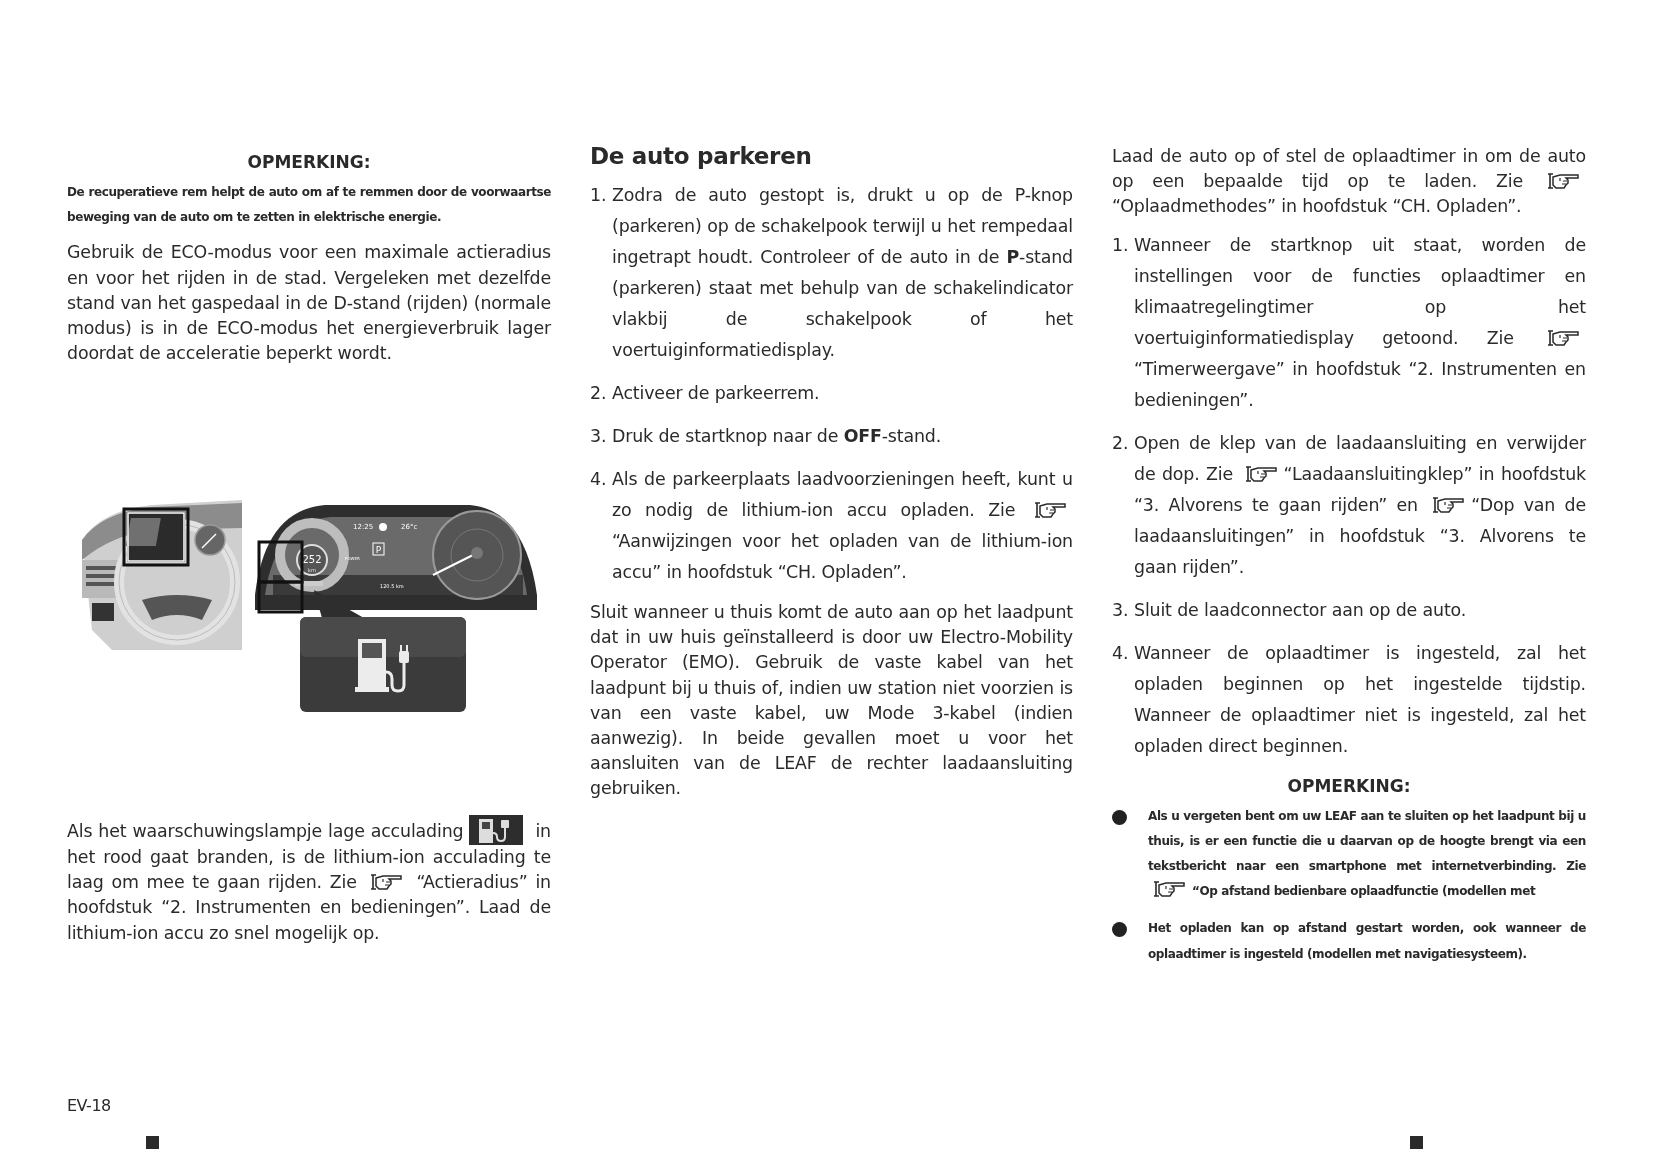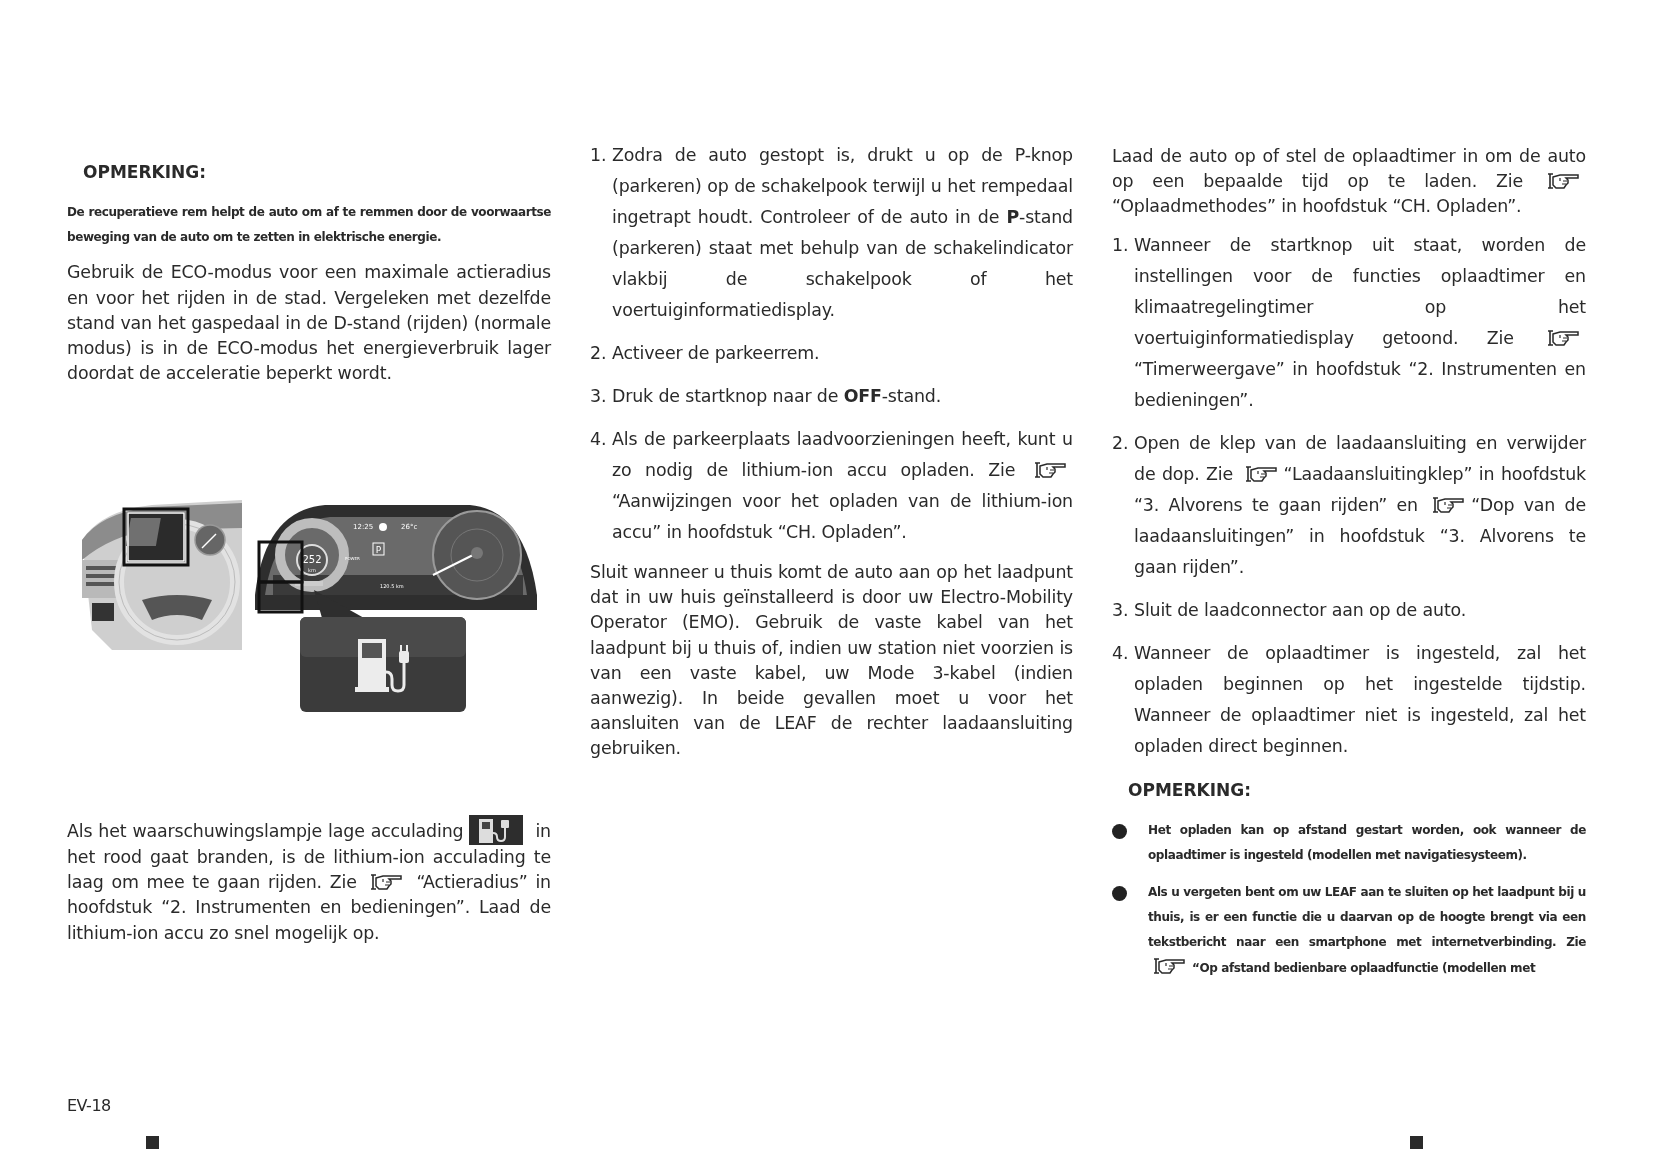--- a/index.html
+++ b/index.html
@@ -4,21 +4,21 @@
 <style>
   html, body { margin:0; padding:0; }
   body { width:1653px; height:1149px; background:#ffffff; position:relative; overflow:hidden;
          font-family:"DejaVu Sans","Liberation Sans",sans-serif; color:#2a2a2a; }
   .col { position:absolute; top:144px; }
   .col-left { left:67px; width:484px; }
   .col-mid { left:590px; width:483px; }
   .col-right { left:1112px; width:474px; }
   .p { font-size:17.4px; line-height:25.2px; margin:0 0 10px 0; text-align:justify; letter-spacing:-0.15px; }
   .bold { font-weight:bold; }
-  .note-label { font-size:17px; font-weight:bold; line-height:24px; margin:16px; }
+  .note-label { font-size:17px; font-weight:bold; line-height:24px; margin:6px;text-align:center; }
   .note-bold { font-size:12px; font-weight:bold; line-height:25.2px; margin:0 0 10px 0; text-align:justify; letter-spacing:-0.4px; }
   h2.sub { font-size:23px; font-weight:bold; margin:0 0 8px 0; line-height:32px; letter-spacing:-0.3px; }
   h1.sect { font-size:25px; font-weight:bold; margin:14px 0 6px 0; line-height:34px; letter-spacing:-0.3px; }
   ol.steps { list-style:none; margin:0; padding:0; }
   ol.steps li { position:relative; padding-left:22px; font-size:17.4px; line-height:31px; margin:0 0 12px 0; text-align:justify; letter-spacing:-0.15px; }
   ol.steps li .num { position:absolute; left:0; top:0; }
   .steps.mid li { padding-left:22px; }
   ul.bullets { list-style:none; margin:0; padding:0; }
   ul.bullets li { position:relative; padding-left:36px; margin:0 0 12px 0; }
   ul.bullets li .dot { position:absolute; left:0; top:6px; width:15px; height:15px; border-radius:50%; background:#222; }
@@ -124,20 +124,21 @@
     </span>
     <span>in het rood gaat branden, is de lithium-ion acculading te laag om mee te gaan rijden. Zie</span>
     <svg class="ref-icon">
         <use href="#ref-hand"></use>
       </svg>
     <span>“Actieradius” in hoofdstuk “2. Instrumenten en bedieningen”. Laad de lithium-ion accu zo snel mogelijk op.</span>
   </p>
 </div>
 
 <div class="col col-mid" style="top:140px;">
+  <h2 class="sub">De auto parkeren</h2>
   <ol class="steps mid">
     <li>
       <span class="num">1.</span><span>Zodra de auto gestopt is, drukt u op de P-knop (parkeren) op de schakelpook terwijl u het rempedaal ingetrapt houdt. Controleer of de auto in de </span><span class="bold">P</span><span>-stand (parkeren) staat met behulp van de schakelindicator vlakbij de schakelpook of het voertuiginformatiedisplay.</span>
     </li>
     <li>
       <span class="num">2.</span><span>Activeer de parkeerrem.</span>
     </li>
     <li>
       <span class="num">3.</span><span>Druk de startknop naar de </span><span class="bold">OFF</span><span>-stand.</span>
     </li>
@@ -177,26 +178,26 @@
     <li>
       <span class="num">3.</span><span>Sluit de laadconnector aan op de auto.</span>
     </li>
     <li>
       <span class="num">4.</span><span>Wanneer de oplaadtimer is ingesteld, zal het opladen beginnen op het ingestelde tijdstip. Wanneer de oplaadtimer niet is ingesteld, zal het opladen direct beginnen.</span>
     </li>
   </ol>
   <p class="note-label">OPMERKING:</p>
   <ul class="bullets">
     <li class="note-bold">
+      <span class="dot"></span><span>Als u vergeten bent om uw LEAF aan te sluiten op het laadpunt bij u thuis, is er een functie die u daarvan op de hoogte brengt via een tekstbericht naar een smartphone met internetverbinding. Zie</span>
+      <svg class="ref-icon">
+          <use href="#ref-hand"></use>
+        </svg><span>“Op afstand bedienbare oplaadfunctie (modellen met</span>
+    </li>
+    <li class="note-bold">
       <span class="dot"></span><span>Het opladen kan op afstand gestart worden, ook wanneer de oplaadtimer is ingesteld (modellen met navigatiesysteem).</span>
-    </li>
-    <li class="note-bold">
-      <span class="dot"></span><span>Als u vergeten bent om uw LEAF aan te sluiten op het laadpunt bij u thuis, is er een functie die u daarvan op de hoogte brengt via een tekstbericht naar een smartphone met internetverbinding. Zie</span>
-      <svg class="ref-icon">
-          <use href="#ref-hand"></use>
-        </svg><span>“Op afstand bedienbare oplaadfunctie (modellen met</span>
     </li>
   </ul>
 </div>
 
 <div class="footer-page">EV-18</div>
 <div class="mark" style="left:146px;"></div>
 <div class="mark" style="left:1410px;"></div>
 
 </body></html>

